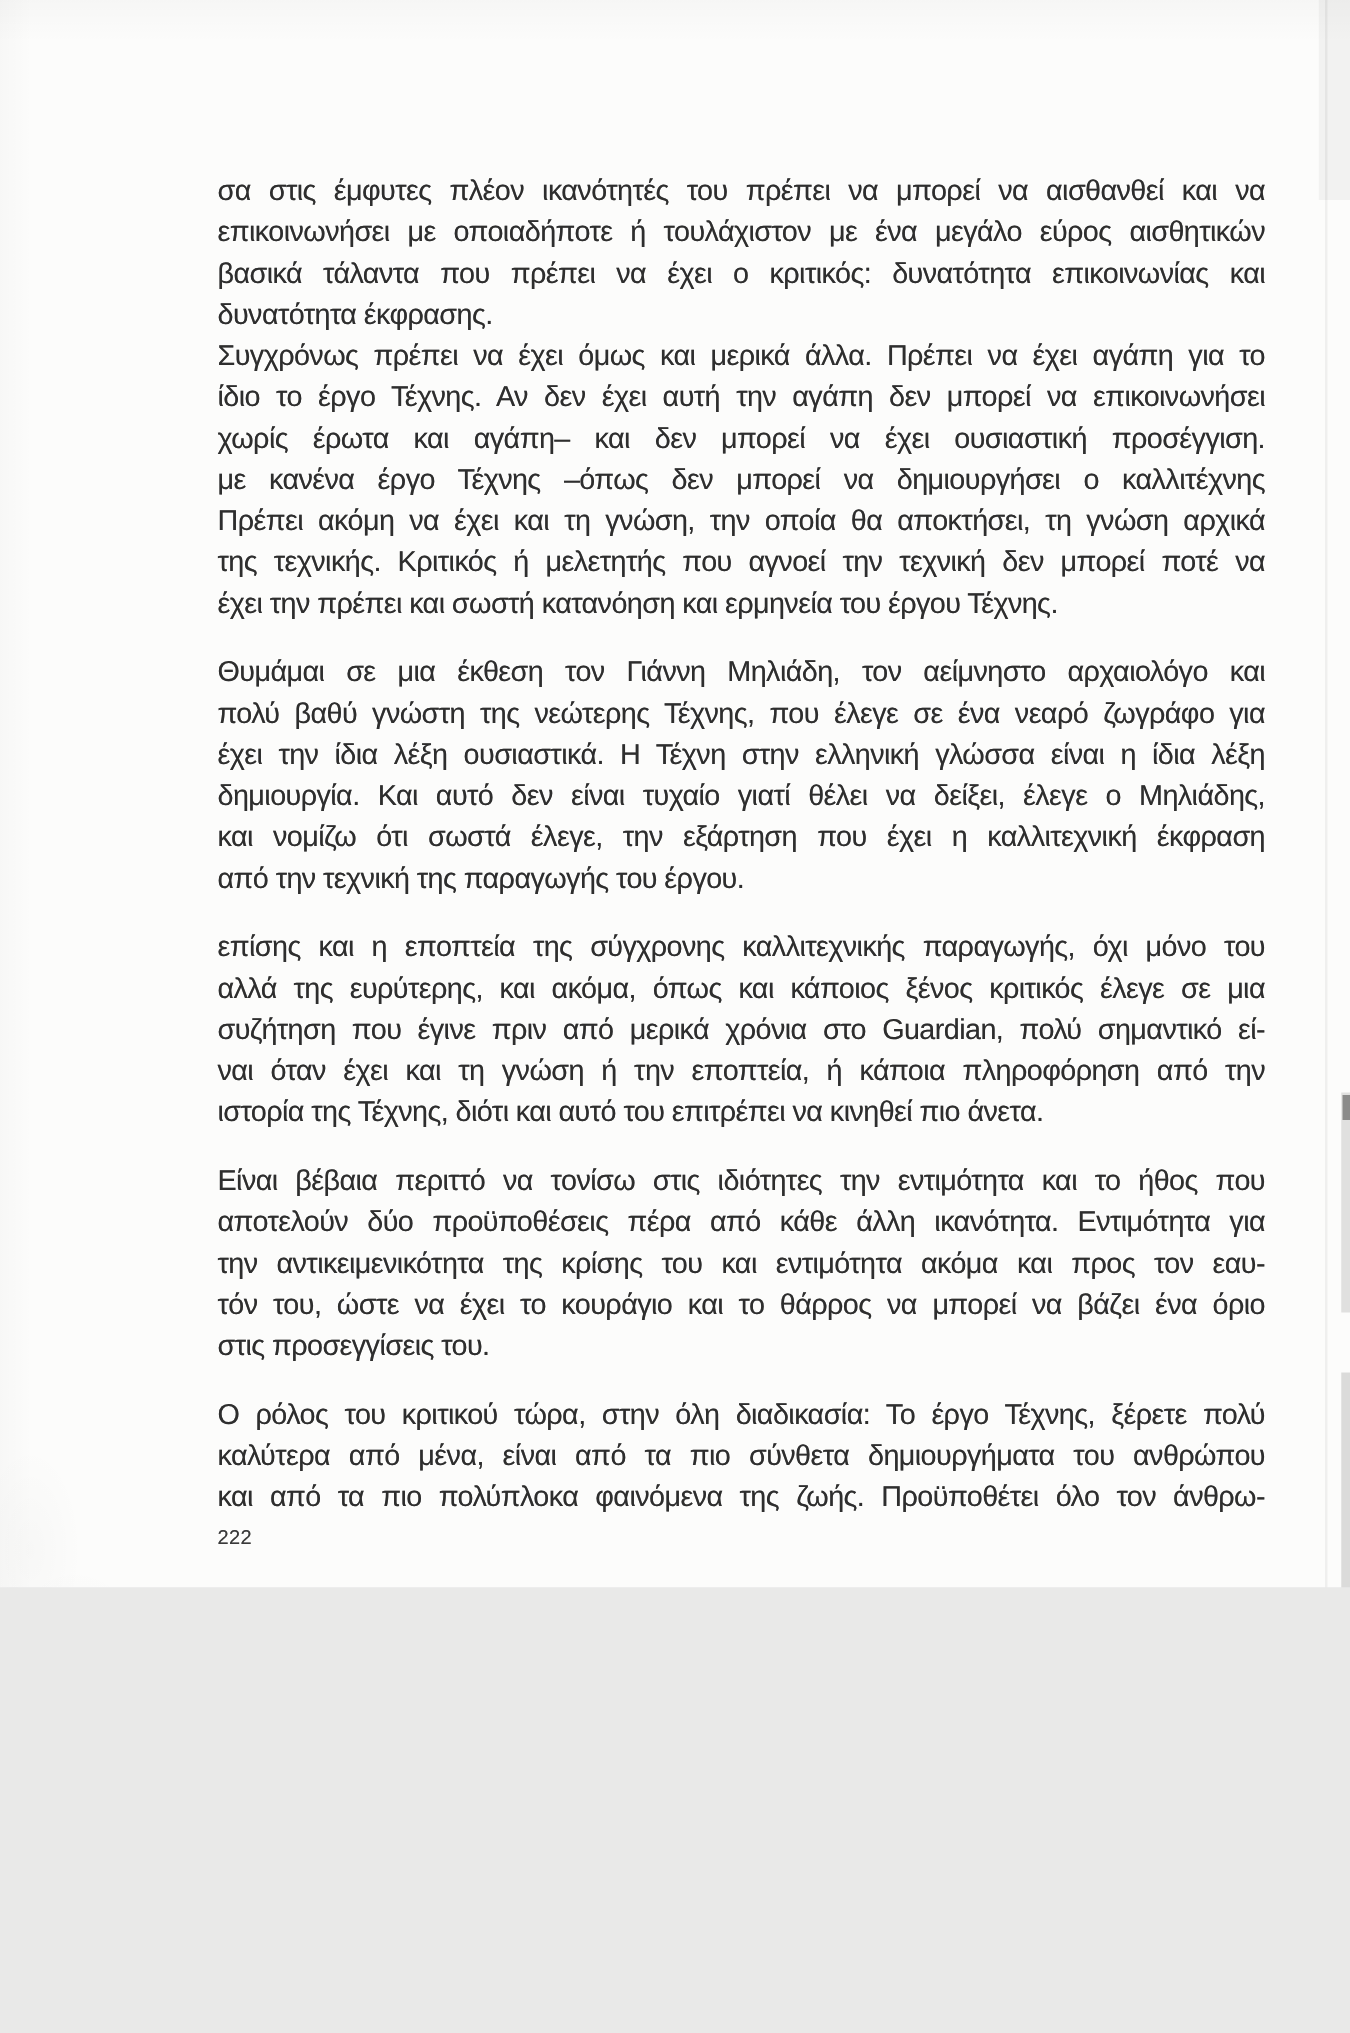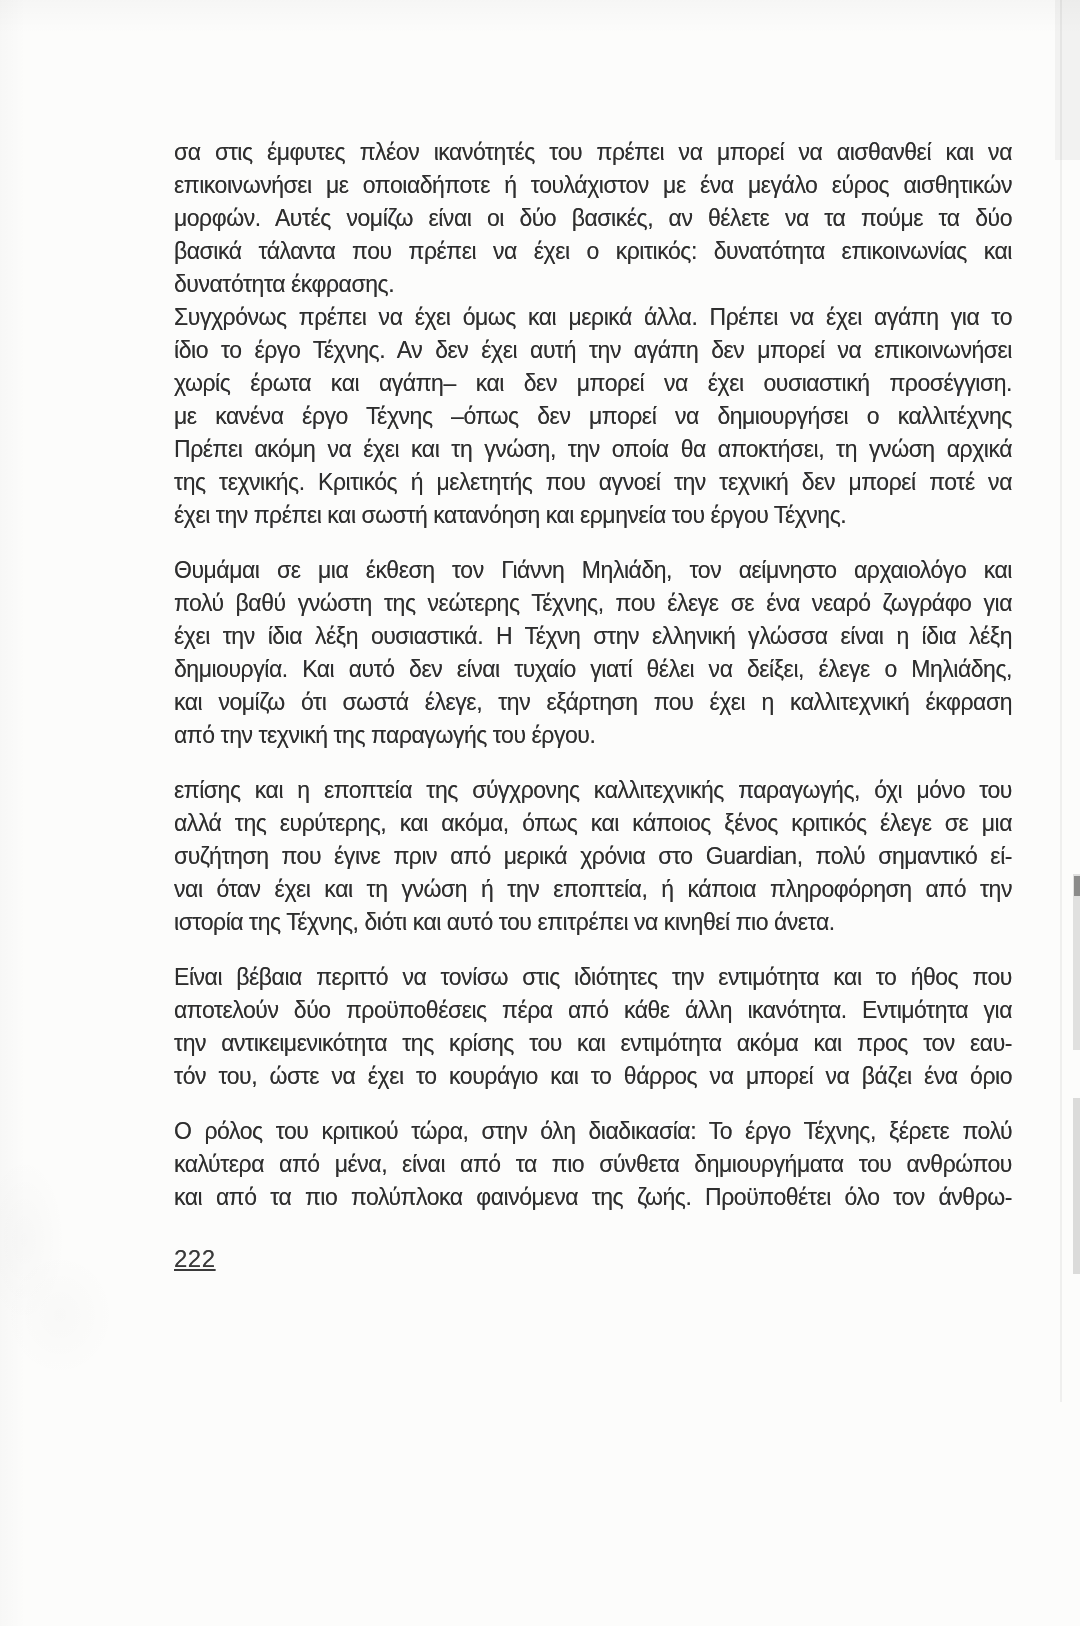--- a/index.html
+++ b/index.html
@@ -4,21 +4,21 @@
 <title>Scanned book page</title>
 <style>
   html, body {
     margin: 0;
     padding: 0;
     background: #e9e9e8;
   }
   .page {
     position: relative;
     width: 1080px;
-    height: 1626px;
+    height: 1270px;
     margin: 0 auto;
     background:
       linear-gradient(180deg, rgba(0,0,0,0.025), rgba(0,0,0,0) 34px),
       linear-gradient(90deg, rgba(0,0,0,0.018), rgba(0,0,0,0) 26px),
       #fcfcfb;
     overflow: hidden;
     font-family: "Liberation Sans", "DejaVu Sans", sans-serif;
   }
   .text-column {
     position: absolute;
@@ -35,26 +35,24 @@
   .paragraph { margin: 0; }
   .paragraph.gap { margin-top: 22px; }
   .line {
     text-align: justify;
     text-align-last: justify;
   }
   .line.last {
     text-align-last: left;
   }
   .page-number {
-    margin-top: 28px;
-    font-size: 24px;
+    font-size: 16px;
     line-height: 33px;
     letter-spacing: 0.02em;
     color: #3a3a3a;
-    text-decoration: underline;
   }
   
   .artifact { position: absolute; pointer-events: none; }
   .edge-line-right {
     left: 1060px; top: 0; width: 2px; height: 1402px;
     background: rgba(0,0,0,0.05);
   }
   .edge-shade-top-right {
     left: 1055px; top: 0; width: 25px; height: 160px;
     background: rgba(0,0,0,0.04);
@@ -81,21 +79,20 @@
 </head>
 <body>
 
 <div class="page" style="background-color: rgb(252, 252, 251);">
 
   <main class="text-column" style="color: rgb(46, 46, 46);">
     <div id="paragraphs-root">
         <div class="paragraph">
           <div class="line">σα στις έμφυτες πλέον ικανότητές του πρέπει να μπορεί να αισθανθεί και να</div>
           <div class="line">επικοινωνήσει με οποιαδήποτε ή τουλάχιστον με ένα μεγάλο εύρος αισθητικών</div>
-          <div class="line">μορφών. Αυτές νομίζω είναι οι δύο βασικές, αν θέλετε να τα πούμε τα δύο</div>
           <div class="line">βασικά τάλαντα που πρέπει να έχει ο κριτικός: δυνατότητα επικοινωνίας και</div>
           <div class="line last">δυνατότητα έκφρασης.</div>
         </div>
         <div class="paragraph">
           <div class="line">Συγχρόνως πρέπει να έχει όμως και μερικά άλλα. Πρέπει να έχει αγάπη για το</div>
           <div class="line">ίδιο το έργο Τέχνης. Αν δεν έχει αυτή την αγάπη δεν μπορεί να επικοινωνήσει</div>
           <div class="line">χωρίς έρωτα και αγάπη– και δεν μπορεί να έχει ουσιαστική προσέγγιση.</div>
           <div class="line">με κανένα έργο Τέχνης –όπως δεν μπορεί να δημιουργήσει ο καλλιτέχνης</div>
           <div class="line">Πρέπει ακόμη να έχει και τη γνώση, την οποία θα αποκτήσει, τη γνώση αρχικά</div>
           <div class="line">της τεχνικής. Κριτικός ή μελετητής που αγνοεί την τεχνική δεν μπορεί ποτέ να</div>
@@ -114,20 +111,21 @@
           <div class="line">αλλά της ευρύτερης, και ακόμα, όπως και κάποιος ξένος κριτικός έλεγε σε μια</div>
           <div class="line">συζήτηση που έγινε πριν από μερικά χρόνια στο Guardian, πολύ σημαντικό εί-</div>
           <div class="line">ναι όταν έχει και τη γνώση ή την εποπτεία, ή κάποια πληροφόρηση από την</div>
           <div class="line last">ιστορία της Τέχνης, διότι και αυτό του επιτρέπει να κινηθεί πιο άνετα.</div>
         </div>
         <div class="paragraph gap">
           <div class="line">Είναι βέβαια περιττό να τονίσω στις ιδιότητες την εντιμότητα και το ήθος που</div>
           <div class="line">αποτελούν δύο προϋποθέσεις πέρα από κάθε άλλη ικανότητα. Εντιμότητα για</div>
           <div class="line">την αντικειμενικότητα της κρίσης του και εντιμότητα ακόμα και προς τον εαυ-</div>
           <div class="line">τόν του, ώστε να έχει το κουράγιο και το θάρρος να μπορεί να βάζει ένα όριο</div>
+          <div class="line last">στις προσεγγίσεις του.</div>
         </div>
         <div class="paragraph gap">
           <div class="line">Ο ρόλος του κριτικού τώρα, στην όλη διαδικασία: Το έργο Τέχνης, ξέρετε πολύ</div>
           <div class="line">καλύτερα από μένα, είναι από τα πιο σύνθετα δημιουργήματα του ανθρώπου</div>
           <div class="line">και από τα πιο πολύπλοκα φαινόμενα της ζωής. Προϋποθέτει όλο τον άνθρω-</div>
         </div>
       </div>
     <div class="page-number">222</div>
   </main>
 

